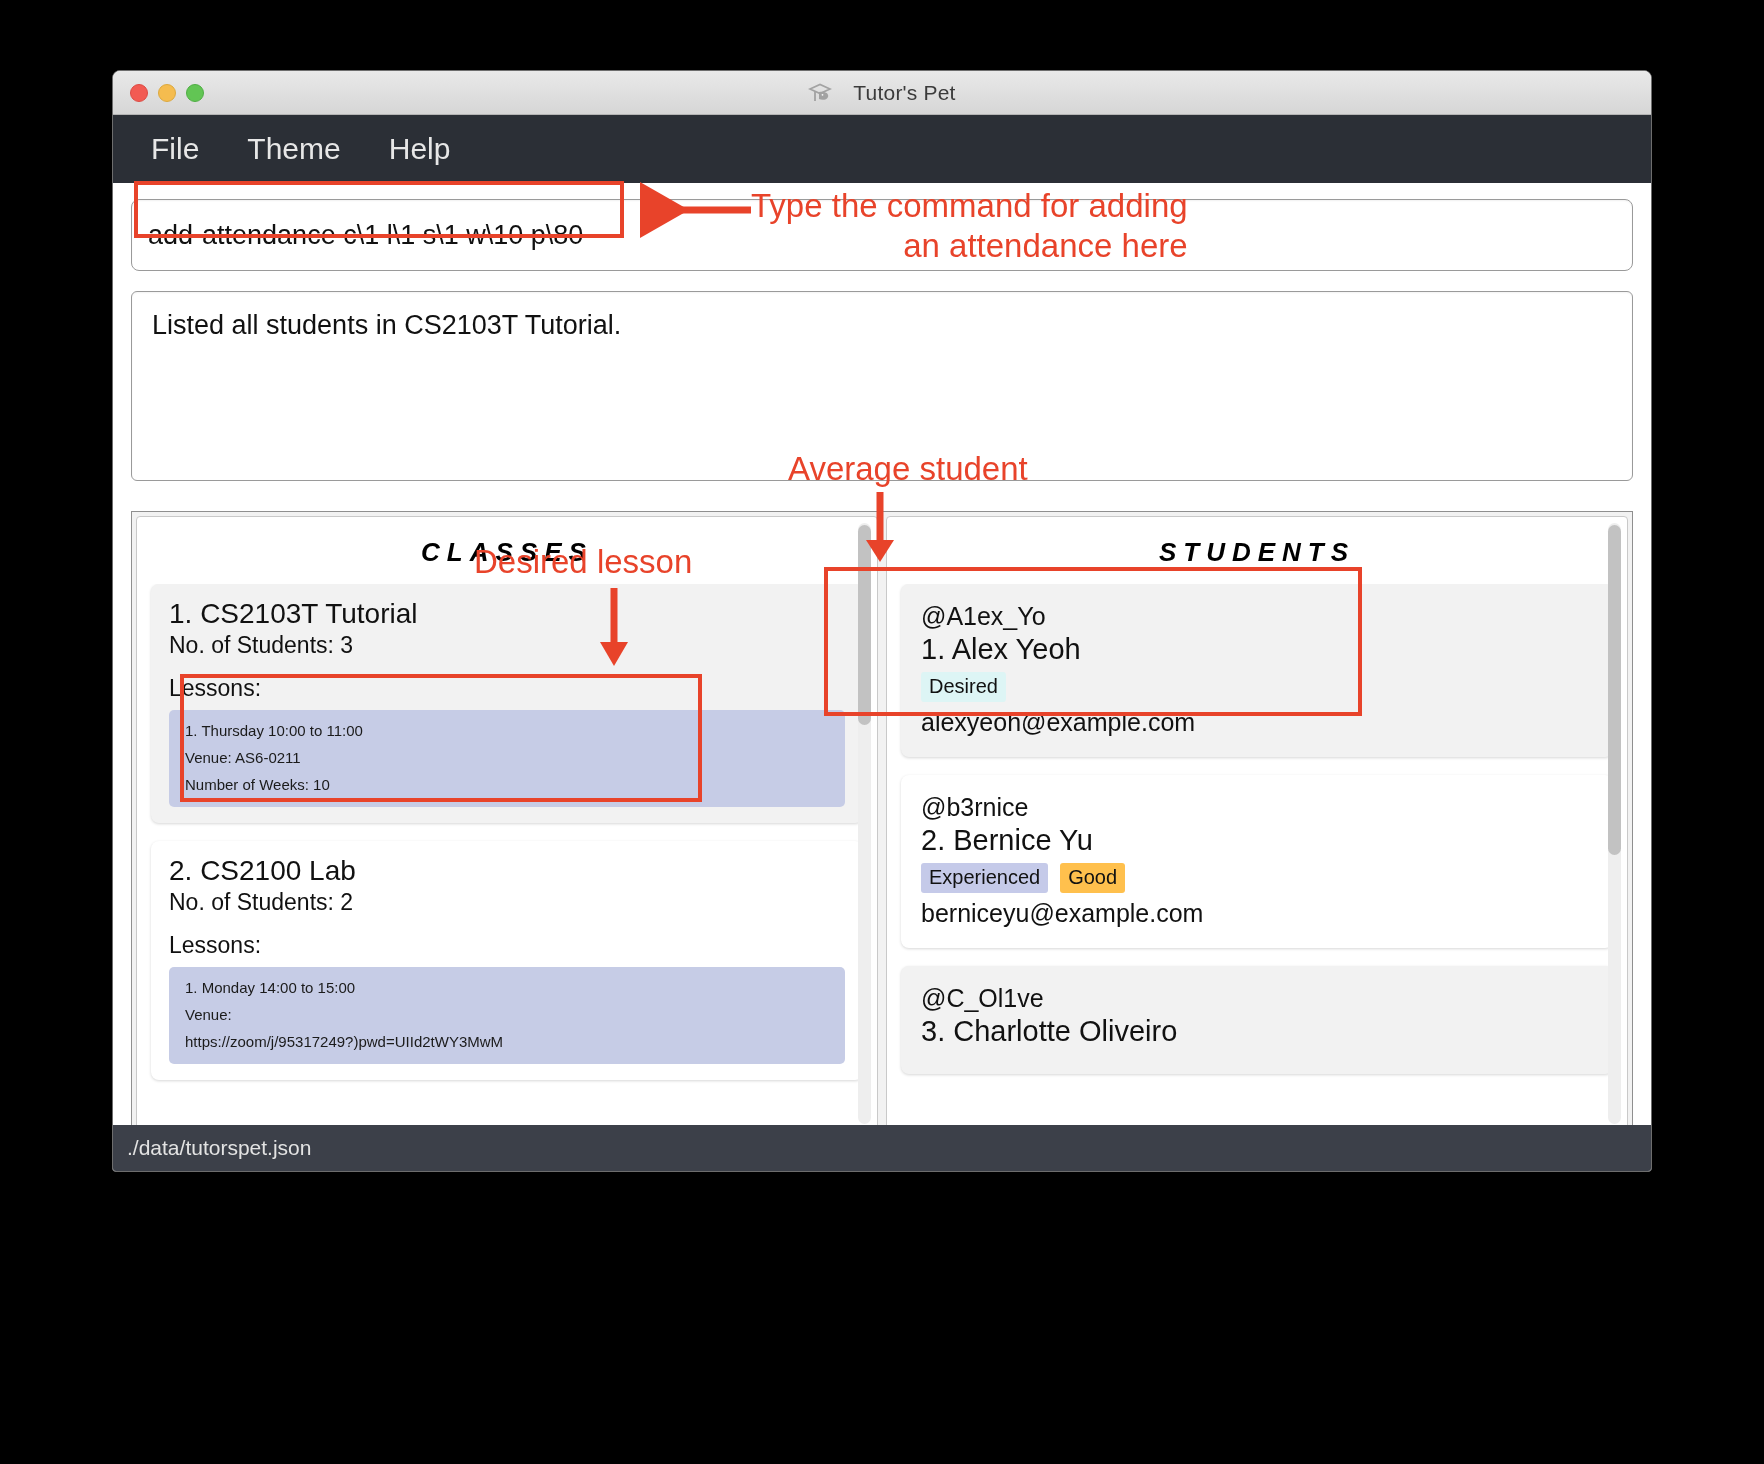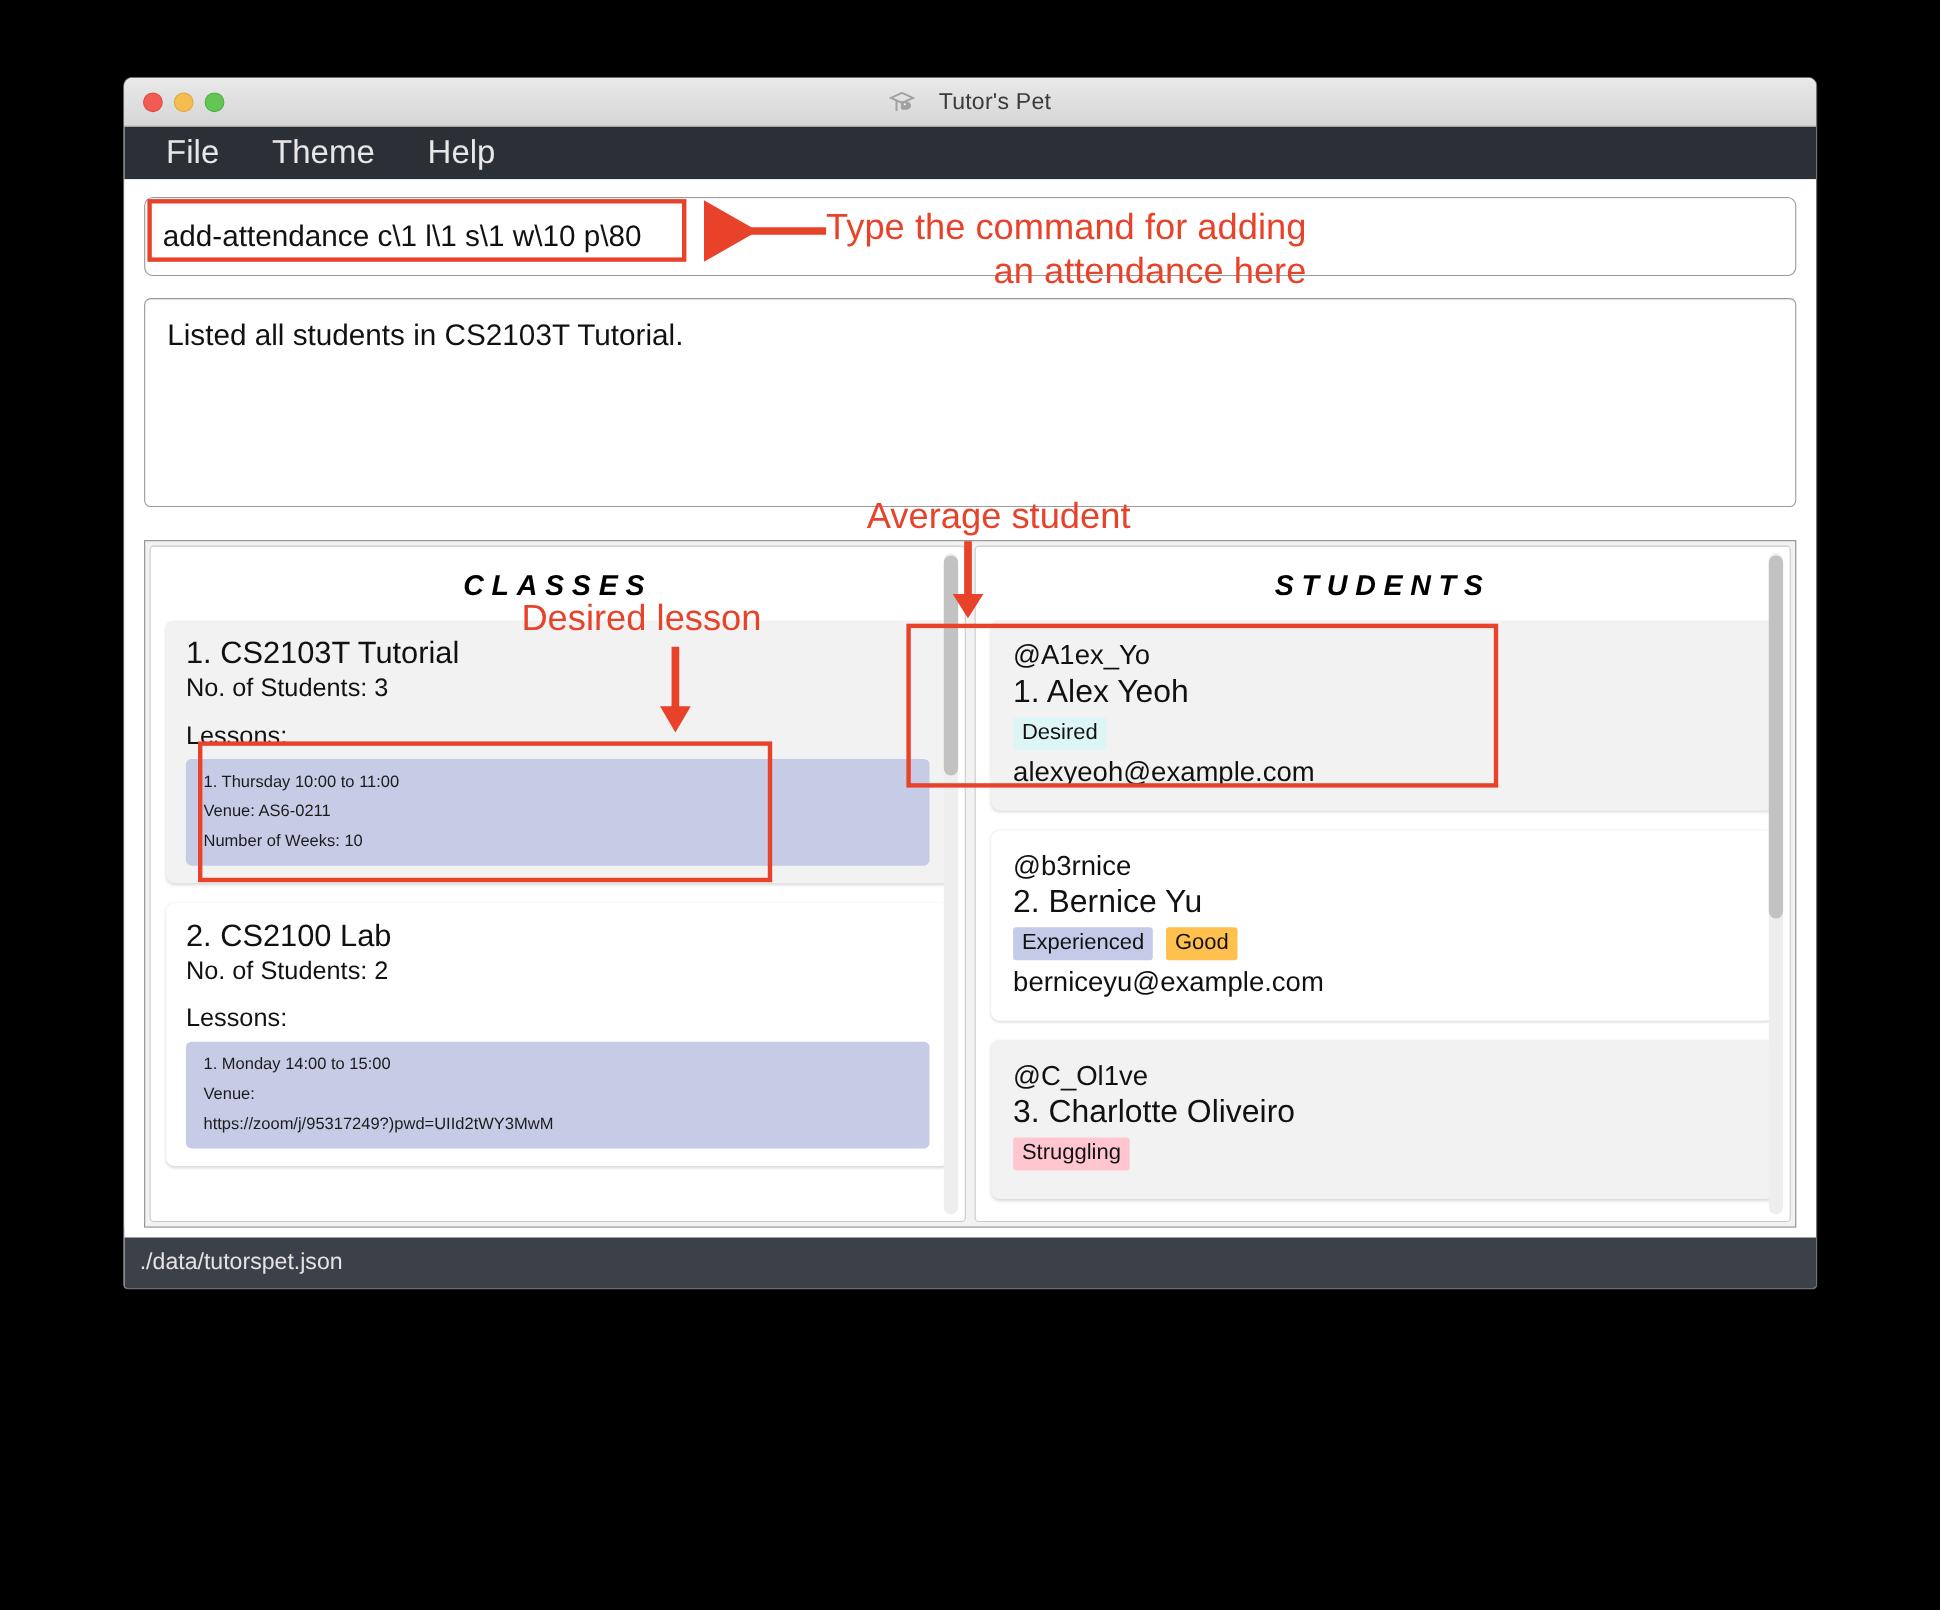--- a/index.html
+++ b/index.html
@@ -42,21 +42,21 @@
     gap: 21px;
     pointer-events: none;
   }
   .title-text {
     font-size: 21px; color: #3b3b3b; letter-spacing: .2px;
   }
   .cap-icon { width: 24px; height: 22px; opacity: .75; }
 
   
   .menubar {
-    height: 48px;
+    height: 68px;
     background: #2b2f36;
     display: flex; align-items: center;
     padding-left: 20px;
     gap: 12px;
   }
   .menu-item {
     color: #e7e7e7;
     font-size: 30px;
     padding: 4px 18px;
     cursor: default;
@@ -295,23 +295,20 @@
               <div class="stu-tags">
                 <span class="tag" style="background: rgb(197, 202, 233);">Experienced</span>
                 <span class="tag" style="background: rgb(255, 192, 77);">Good</span>
               </div>
               <div class="stu-email">berniceyu@example.com</div>
             </div>
 
             <div class="student-card">
               <div class="stu-handle">@C_Ol1ve</div>
               <div class="stu-name">3.  Charlotte Oliveiro</div>
-              <div class="stu-tags">
-                <span class="tag" style="background: rgb(255, 198, 208);">Struggling</span>
-              </div>
             </div>
 
           </div>
           <div class="scrollbar">
             <div class="scrollthumb" style="top:2px; height:330px;"></div>
           </div>
         </div>
 
       </div>
     </div>

